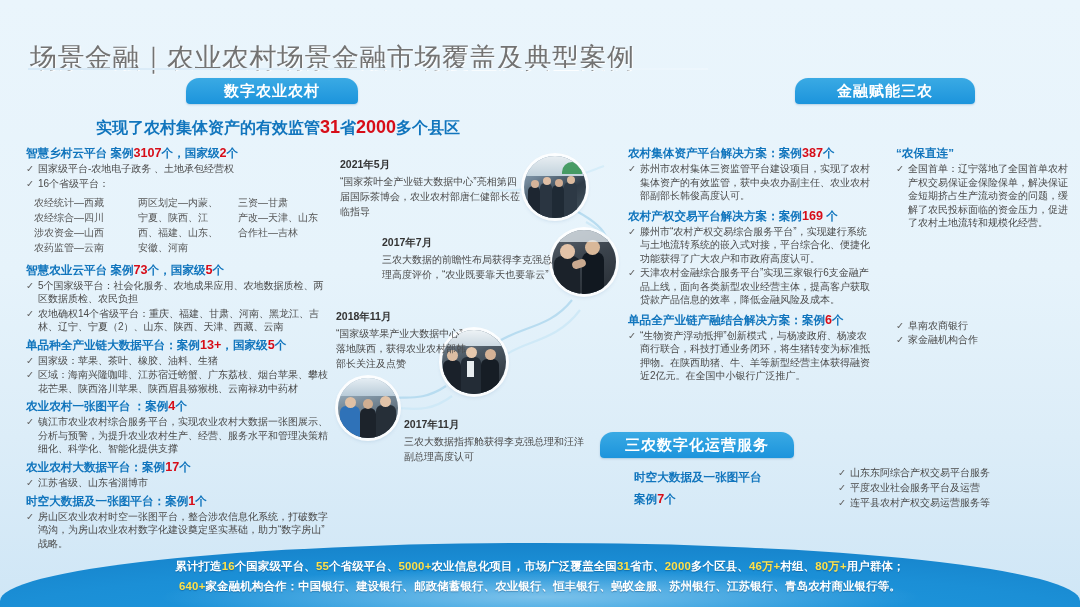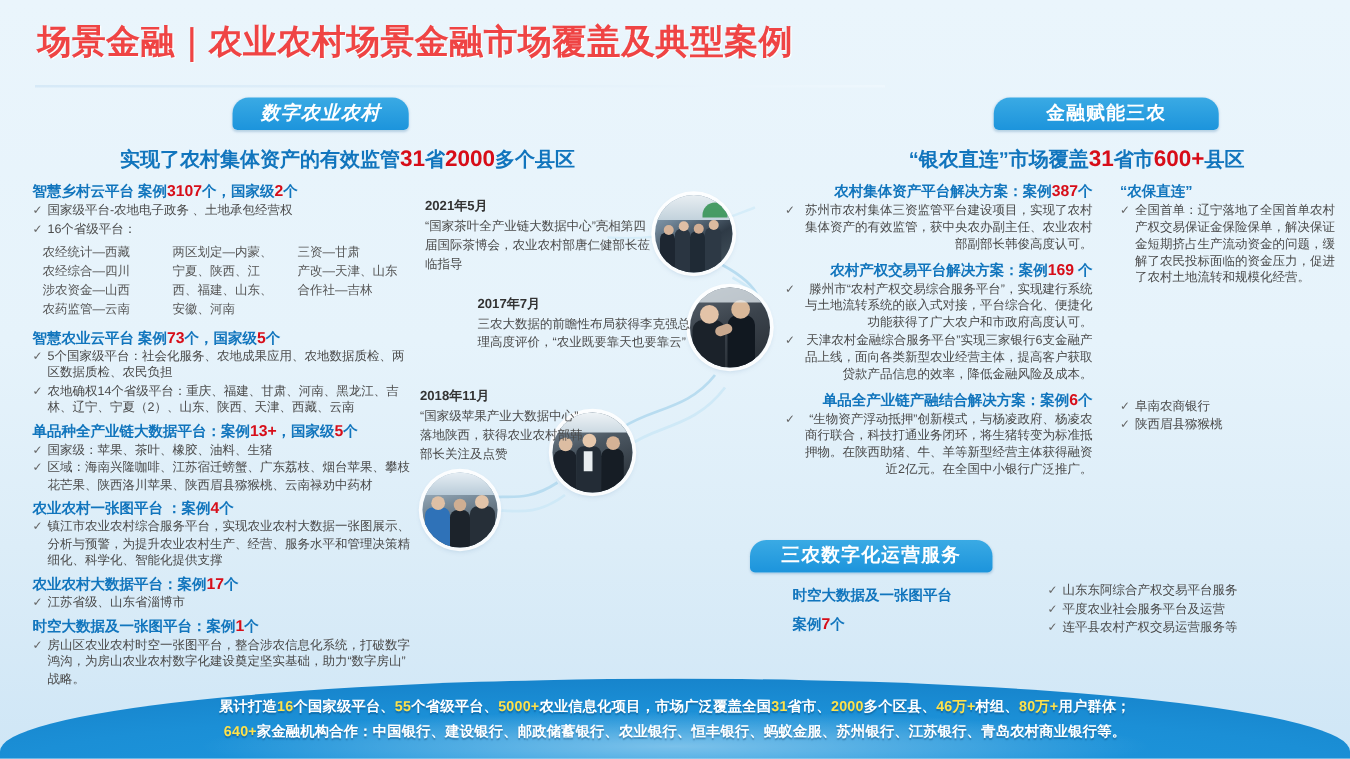--- a/index.html
+++ b/index.html
@@ -6,39 +6,39 @@
   body{
     width:1080px;height:607px;overflow:hidden;
     font-family:"Liberation Sans","DejaVu Sans",sans-serif;
     background:linear-gradient(180deg,#eaf5fc 0%,#e6f3fb 45%,#dcedf8 72%,#cfe6f6 100%);
     position:relative;
   }
   .slide{position:absolute;inset:0;}
 
   
   .title{
-    position:absolute;left:30px;top:15px;
-    font-size:27px;font-weight:bold;color:#ef4444;
+    position:absolute;left:30px;top:40px;
+    font-size:27px;font-weight:normal;color:#737373;
     letter-spacing:.5px;white-space:nowrap;
     text-shadow:1px 1px 0 rgba(255,255,255,.85);
   }
   .title-rule{
     position:absolute;left:28px;top:68px;width:680px;height:2px;
     background:linear-gradient(90deg,#d6e9f7,#eef7fd);
   }
 
   
   .pill{
     position:absolute;height:26px;line-height:26px;
     background:linear-gradient(180deg,#3aaae4 0%,#1c94dc 100%);
     color:#fff;font-size:15px;font-weight:bold;text-align:center;
     border-radius:13px 13px 4px 4px;letter-spacing:1px;
     box-shadow:0 1px 2px rgba(0,80,140,.22);
   }
-  #pill-left{left:186px;top:78px;width:141px;font-style:italic;}
+  #pill-left{left:186px;top:78px;width:172px;}
   #pill-right{left:795px;top:78px;width:180px;}
   #pill-ops{left:600px;top:432px;width:194px;}
 
   
   .headline{
     position:absolute;font-size:16px;font-weight:bold;color:#1175bd;
     white-space:nowrap;
   }
   #headline-left{left:96px;top:117px;}
   #headline-right{left:727px;top:117px;}
@@ -72,21 +72,21 @@
   .tl-body{font-size:10px;color:#4a4a4a;line-height:1.5;text-indent:0;}
   .photo{
     position:absolute;border-radius:50%;overflow:hidden;
     box-shadow:0 0 0 3px rgba(255,255,255,.9),0 2px 5px rgba(0,70,130,.25);
   }
   .photo i{position:absolute;display:block;}
   svg.links{position:absolute;left:0;top:0;width:290px;height:370px;overflow:visible;}
 
   
   #col-right{position:absolute;left:628px;top:146px;width:452px;}
-  #right-main{position:absolute;left:0;top:0;width:246px;text-align:right;}
+  #right-main{position:absolute;left:0;top:0;width:246px;}
   #right-side{position:absolute;left:268px;top:0;width:180px;}
   #ops-left{position:absolute;left:634px;top:466px;width:160px;}
   #ops-right{position:absolute;left:838px;top:466px;width:240px;}
   .ops-title{font-size:11.6px;font-weight:bold;color:#1175bd;line-height:1.9;}
   .ops-title .num{font-size:12.6px;}
 
   
   #footer{
     position:absolute;left:0;bottom:0;width:1080px;height:64px;
     background:
@@ -113,23 +113,20 @@
 
   <div class="title">场景金融｜农业农村场景金融市场覆盖及典型案例</div>
   <div class="title-rule"></div>
 
   <div class="pill" id="pill-left">数字农业农村</div>
   <div class="pill" id="pill-ops">三农数字化运营服务</div>
   <div class="pill" id="pill-right">金融赋能三农</div>
 
   <div class="headline" id="headline-left">
     <span>实现了农村集体资产的有效监管</span><span class="num">31</span><span>省</span><span class="num">2000</span><span>多个县区</span>
-  </div>
-  <div class="headline" id="headline-right">
-    <span>“银农直连”市场覆盖</span><span class="num">31</span><span>省市</span><span class="num">600+</span><span>县区</span>
   </div>
 
   <div id="col-left">
       <div class="sec-title"><span>智慧乡村云平台 案例</span><span class="num">3107</span><span>个，国家级</span><span class="num">2</span><span>个</span></div>
       <div class="ck">
         <span class="tick">✓</span>
         <span class="txt">国家级平台-农地电子政务 、土地承包经营权</span>
       </div>
       <div class="ck">
         <span class="tick">✓</span>
@@ -248,20 +245,24 @@
         <div class="tl-body">“国家茶叶全产业链大数据中心”亮相第四届国际茶博会，农业农村部唐仁健部长莅临指导</div>
       </div>
       <div class="tl-item" style="left: 46px; top: 86px; width: 178px;">
         <div class="tl-date">2017年7月</div>
         <div class="tl-body">三农大数据的前瞻性布局获得李克强总理高度评价，“农业既要靠天也要靠云”</div>
       </div>
       <div class="tl-item" style="left: 0px; top: 160px; width: 136px;">
         <div class="tl-date">2018年11月</div>
         <div class="tl-body">“国家级苹果产业大数据中心”落地陕西，获得农业农村部韩部长关注及点赞</div>
       </div>
+      <div class="tl-item" style="left: 68px; top: 268px; width: 180px;">
+        <div class="tl-date">2017年11月</div>
+        <div class="tl-body">三农大数据指挥舱获得李克强总理和汪洋副总理高度认可</div>
+      </div>
     </div>
 
   <div id="col-right">
     <div id="right-main">
         <div class="sec-title"><span>农村集体资产平台解决方案：案例</span><span class="num">387</span><span>个</span></div>
         <div class="ck">
           <span class="tick">✓</span>
           <span class="txt">苏州市农村集体三资监管平台建设项目，实现了农村集体资产的有效监管，获中央农办副主任、农业农村部副部长韩俊高度认可。</span>
         </div>
         <div style="height: 5px;"></div>
@@ -288,21 +289,21 @@
           <span class="tick">✓</span>
           <span class="txt">全国首单：辽宁落地了全国首单农村产权交易保证金保险保单，解决保证金短期挤占生产流动资金的问题，缓解了农民投标面临的资金压力，促进了农村土地流转和规模化经营。</span>
         </div>
         <div style="height: 88px;"></div>
         <div class="ck">
           <span class="tick">✓</span>
           <span class="txt">阜南农商银行</span>
         </div>
         <div class="ck">
           <span class="tick">✓</span>
-          <span class="txt">陕西眉县猕猴桃</span>
+          <span class="txt">家金融机构合作</span>
         </div>
         <div style="height: 5px;"></div>
       </div>
   </div>
 
   <div id="ops-left">
     <div class="ops-title">时空大数据及一张图平台</div>
     <div class="ops-title">
       <span>案例</span><span class="num">7</span><span>个</span>
     </div>

